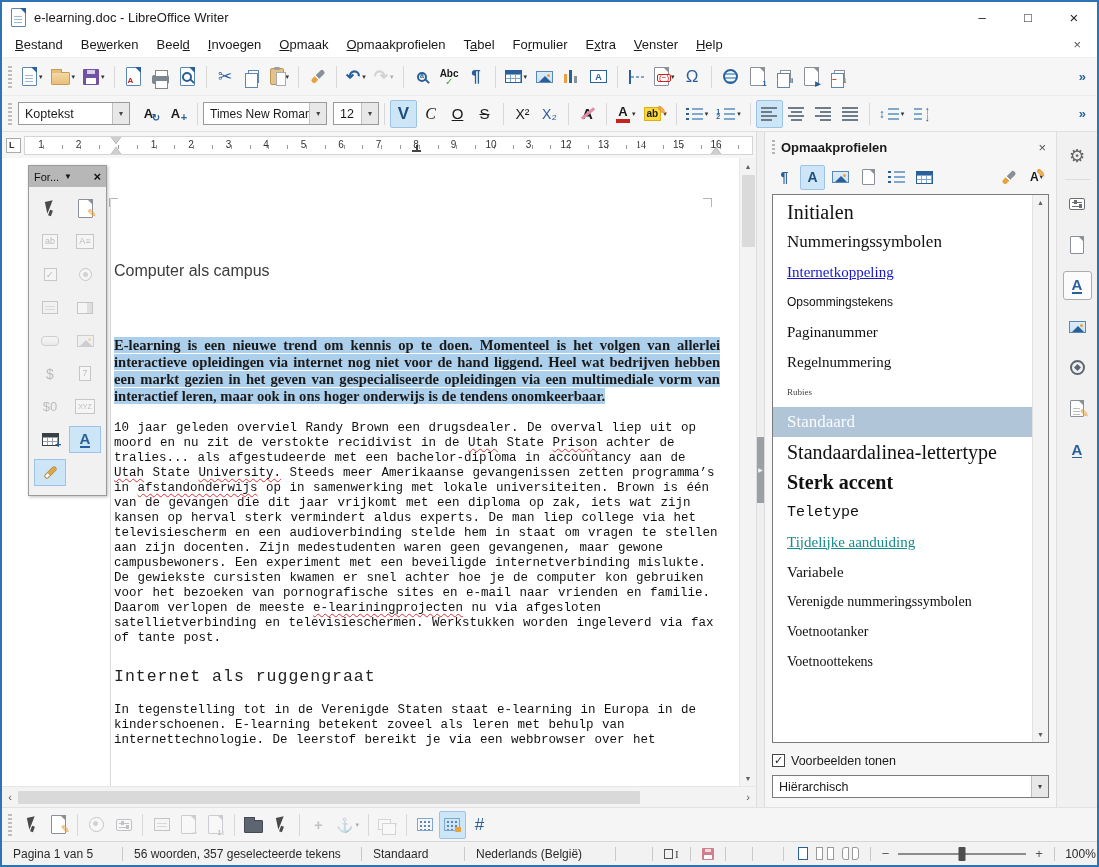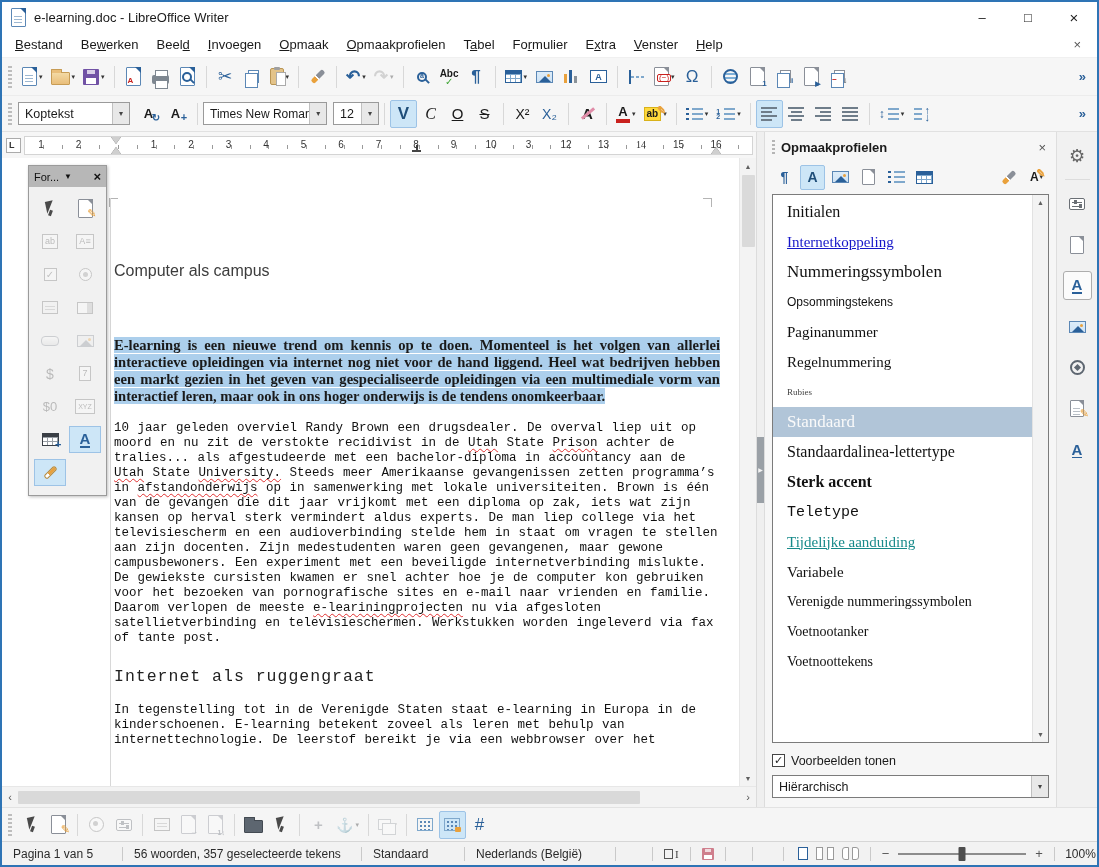--- a/index.html
+++ b/index.html
@@ -171,21 +171,21 @@
 .sp-tools{height:30px;display:flex;align-items:center;gap:3px}
 .sp-tool{width:25px;height:25px;display:flex;align-items:center;justify-content:center;border:1px solid transparent;border-radius:2px;font-size:14px}
 .sp-tool.active{background:#cde6f7;border-color:#9dc3e6}
 .sp-spacer{flex:1}
 .sp-list{flex:1;background:#fff;border:1px solid #7b7b7b;display:flex;min-height:0;margin-top:2px}
 .sp-items{flex:1;padding-top:2px;overflow:hidden}
 .sp-item{height:30px;display:flex;align-items:center;padding-left:14px;color:#111;white-space:nowrap}
 .sp-item.selected{background:#b1c5d8;color:#fafafa}
 .f-serif14{font-family:"Liberation Serif",serif;font-size:14px}
 .f-serif15{font-family:"Liberation Serif",serif;font-size:15px}
-.f-serif16{font-family:"Liberation Serif",serif;font-size:16px}
+.f-serif16{font-family:"Liberation Serif",serif;font-size:20px}
 .f-serif17{font-family:"Liberation Serif",serif;font-size:17px}
 .f-sans12{font-family:"Liberation Sans",sans-serif;font-size:12px}
 .f-tiny{font-family:"Liberation Serif",serif;font-size:9px;color:#444}
 .f-mono15{font-family:"Liberation Mono",monospace;font-size:15px}
 .f-mono16{font-family:"Liberation Mono",monospace;font-size:16px}
 .f-bold{font-weight:bold}
 .f-italic{}
 .f-link{font-family:"Liberation Serif",serif;font-size:15px;color:#1717c9;text-decoration:underline}
 .f-teal{font-family:"Liberation Serif",serif;font-size:15px;color:#178a8a;text-decoration:underline}
 .sp-scroll{width:16px;background:#f3f3f3;border-left:1px solid #e2e2e2;display:flex;flex-direction:column;align-items:center;justify-content:space-between;font-size:8px;color:#606060;padding:4px 0}
@@ -666,22 +666,22 @@
             <span class="ic ic-brush"></span>
           </span>
         <span class="sp-tool">
             <span class="ic" style="font-size:12px;font-weight:bold">A<span class="pencil" style="right:-7px;top:-3px">✎</span></span>
             <span class="drop">▾</span>
           </span>
       </div>
       <div class="sp-list">
         <div class="sp-items" id="styles-items">
             <div class="sp-item f-serif16">Initialen</div>
+            <div class="sp-item f-serif17">Nummeringssymbolen</div>
             <div class="sp-item f-link">Internetkoppeling</div>
-            <div class="sp-item f-serif17">Nummeringssymbolen</div>
             <div class="sp-item f-sans12">Opsommingstekens</div>
             <div class="sp-item f-serif15">Paginanummer</div>
             <div class="sp-item f-serif15">Regelnummering</div>
             <div class="sp-item f-tiny">Rubies</div>
             <div class="sp-item f-serif17 selected">Standaard</div>
             <div class="sp-item f-serif16">Standaardalinea-lettertype</div>
             <div class="sp-item f-serif16 f-bold">Sterk accent</div>
             <div class="sp-item f-mono15">Teletype</div>
             <div class="sp-item f-teal">Tijdelijke aanduiding</div>
             <div class="sp-item f-serif15 f-italic">Variabele</div>

